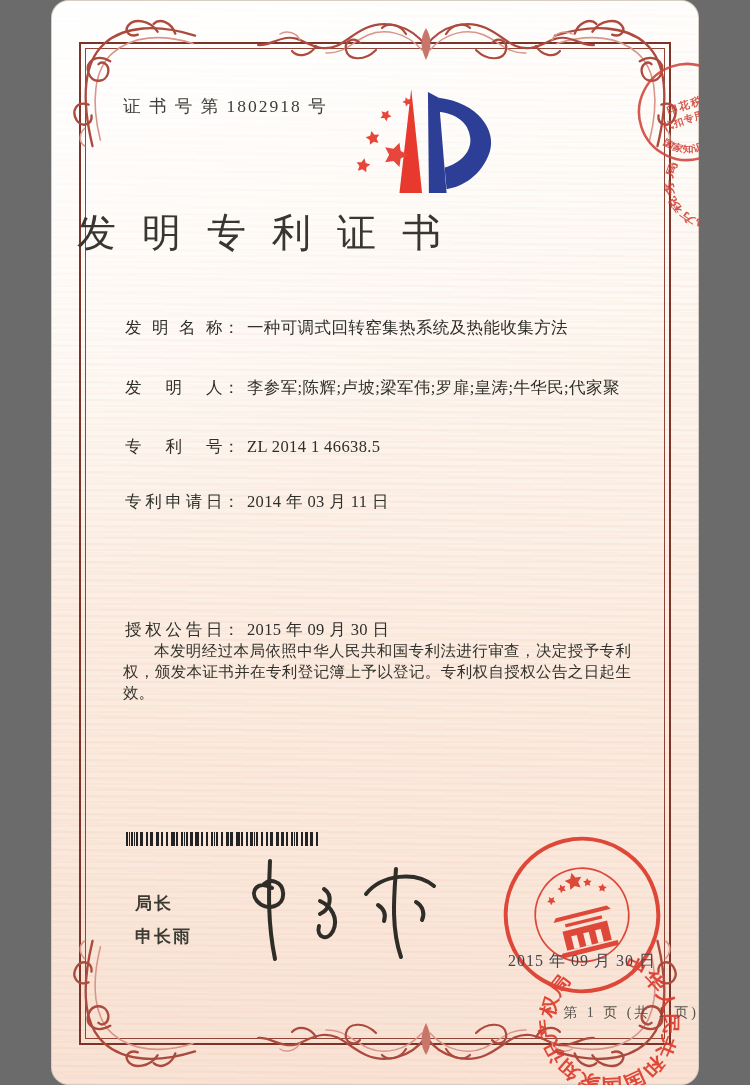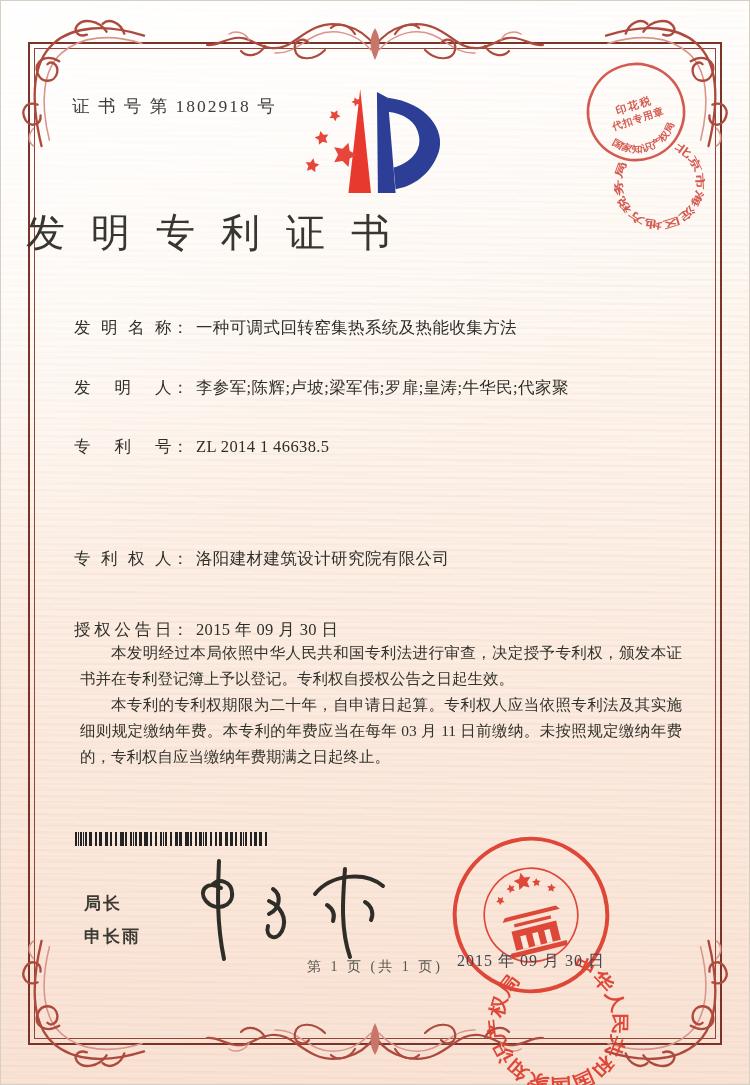--- a/index.html
+++ b/index.html
@@ -1,57 +1,58 @@
 <!DOCTYPE html>
 <html><head>
 <meta charset="utf-8">
 <style>
   html,body{margin:0;padding:0;background:#6b6b6b;}
   .page{
-    position:relative;width:750px;height:1085px;margin:0 auto;overflow:hidden;
+    position:relative;width:648px;height:1085px;margin:0 auto;overflow:hidden;
     font-family:"Liberation Serif","DejaVu Serif",serif;color:#2b2b28;
     background:
       linear-gradient(160deg, rgba(255,255,255,.95), rgba(255,255,255,0) 45%),
       repeating-linear-gradient(0deg, rgba(231,148,115,.06) 0 2px, rgba(255,255,255,0) 2px 6px),
       repeating-linear-gradient(2deg, rgba(240,170,140,.05) 0 3px, rgba(255,255,255,0) 3px 9px),
       linear-gradient(180deg,#fefdfa 0%,#fdf7f0 30%,#fbece1 62%,#f8e3d5 100%);
     box-shadow:inset 0 0 0 1px #d8cfc4;
+    border-radius:18px;
   }
   .abs{position:absolute;}
   .border-outer{left:28px;top:42px;right:28px;bottom:40px;border:2.5px solid #7c3429;}
   .border-inner{left:34px;top:48px;right:34px;bottom:46px;border:1px solid #8f4437;}
   .orn{color:#ad4a3e;}
   .orn-tc{left:205px;top:16px;width:340px;height:58px;}
   .orn-bc{left:205px;top:1009px;width:340px;height:58px;transform:scaleY(-1);}
   .orn-corner{width:138px;height:138px;}
   .tl{left:8px;top:10px;}
   .tr{right:8px;top:10px;transform:scaleX(-1);}
   .bl{left:8px;bottom:8px;transform:scaleY(-1);}
   .br{right:8px;bottom:8px;transform:scale(-1,-1);}
   .cert-no{left:72px;top:94px;font-size:17.5px;letter-spacing:2px;color:#3c3c38;}
   .logo{left:299px;top:89px;width:148px;height:110px;}
   .tax-stamp{left:584px;top:60px;width:104px;height:104px;transform:rotate(-18deg);opacity:.88;}
   .title{left:0;right:0;top:206px;text-align:left;font-size:39px;letter-spacing:26px;text-indent:26px;color:#37362f;font-weight:500;}
   .field-row{left:74px;right:56px;font-size:16.5px;color:#2f2f2a;letter-spacing:.4px;white-space:nowrap;}
   .f0{top:317px}.f1{top:377px}.f2{top:436px}.f3{top:491px}.f4{top:548px}.f5{top:619px}
   .flabel{display:inline-block;width:98px;text-align:justify;text-align-last:justify;}
   .fvalue{margin-left:7px;}
-  .paras{left:72px;right:68px;top:640px;font-size:15.5px;line-height:26px;text-align:justify;color:#33332d;margin-left:8px;}
+  .paras{left:72px;right:68px;top:640px;font-size:15.5px;line-height:21px;text-align:justify;color:#33332d;}
   .paras p{margin:0;text-indent:2em;}
   .barcode{left:75px;top:832px;width:192px;height:14px;
     background:
       repeating-linear-gradient(90deg,#232323 0 2px,rgba(0,0,0,0) 2px 5px),
       repeating-linear-gradient(90deg,#232323 0 1px,rgba(0,0,0,0) 1px 8px),
       repeating-linear-gradient(90deg,rgba(0,0,0,0) 0 3px,#232323 3px 4px,rgba(0,0,0,0) 4px 11px);}
   .director{left:84px;font-family:"Liberation Sans","DejaVu Sans",sans-serif;font-size:17px;font-weight:600;color:#3b3a33;letter-spacing:2px;}
   .d-title{top:892px}.d-name{top:925px}
   .signature{left:185px;top:856px;width:220px;height:110px;}
   .seal{left:449px;top:833px;width:164px;height:164px;transform:rotate(-14deg);opacity:.92;}
   .seal-date{left:448px;top:951px;width:166px;text-align:center;font-size:16px;color:#46454e;letter-spacing:1px;font-weight:500;z-index:5;}
-  .footer{left:0;right:0;top:958px;text-align:center;font-size:14px;letter-spacing:3px;color:#56554d;}
+  .footer{left:0;right:0;top:1004px;text-align:right;font-size:14px;letter-spacing:3px;color:#56554d;}
   svg{display:block;overflow:visible;}
 </style>
 </head>
 <body>
 
 <div class="page">
 
   <svg width="0" height="0" aria-hidden="true">
     <defs>
       <path id="star5" d="M0,-1 L0.294,-0.405 L0.951,-0.309 L0.476,0.155 L0.588,0.809 L0,0.5 L-0.588,0.809 L-0.476,0.155 L-0.951,-0.309 L-0.294,-0.405 Z"></path>
@@ -132,30 +133,29 @@
 
   <div class="abs field-row f0">
     <span class="flabel">发明名称</span><span>：</span><span class="fvalue">一种可调式回转窑集热系统及热能收集方法</span>
   </div>
   <div class="abs field-row f1">
     <span class="flabel">发明人</span><span>：</span><span class="fvalue">李参军;陈辉;卢坡;梁军伟;罗扉;皇涛;牛华民;代家聚</span>
   </div>
   <div class="abs field-row f2">
     <span class="flabel">专利号</span><span>：</span><span class="fvalue">ZL 2014 1 46638.5</span>
   </div>
-  <div class="abs field-row f4">
-    <span class="flabel">专利权人</span><span>：</span><span class="fvalue">洛阳建材建筑设计研究院有限公司</span>
+  <div class="abs field-row f3">
+    <span class="flabel">专利申请日</span><span>：</span><span class="fvalue">2014 年 03 月 11 日</span>
   </div>
   <div class="abs field-row f5">
     <span class="flabel">授权公告日</span><span>：</span><span class="fvalue">2015 年 09 月 30 日</span>
   </div>
 
   <div class="abs paras">
     <p>本发明经过本局依照中华人民共和国专利法进行审查，决定授予专利权，颁发本证书并在专利登记簿上予以登记。专利权自授权公告之日起生效。</p>
-    <p>本专利的专利权期限为二十年，自申请日起算。专利权人应当依照专利法及其实施细则规定缴纳年费。本专利的年费应当在每年 03 月 11 日前缴纳。未按照规定缴纳年费的，专利权自应当缴纳年费期满之日起终止。</p>
   </div>
 
   <div class="abs barcode"></div>
 
   <div class="abs director d-title">局长</div>
   <div class="abs director d-name">申长雨</div>
 
   <svg class="abs signature" viewBox="0 0 220 110" fill="none" stroke="#2e2d28" stroke-width="4" stroke-linecap="round">
     <path d="M 36,32 C 22,24 13,35 21,45 C 30,56 49,51 47,36 C 46,26 35,22 28,28"></path>
     <path d="M 34,5 C 33,30 31,64 39,103"></path>

